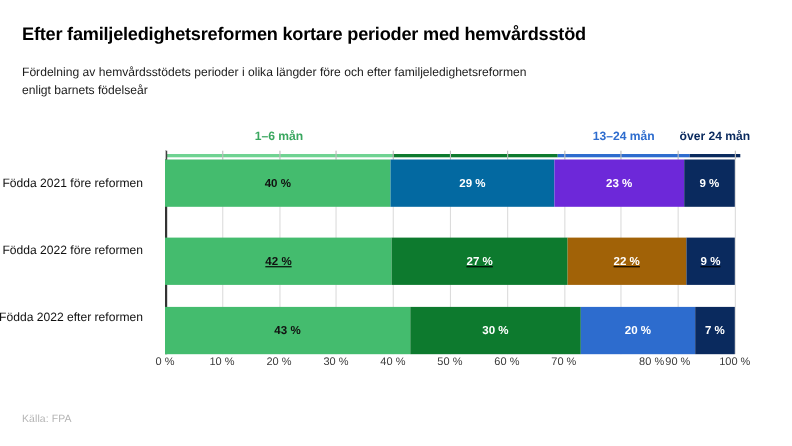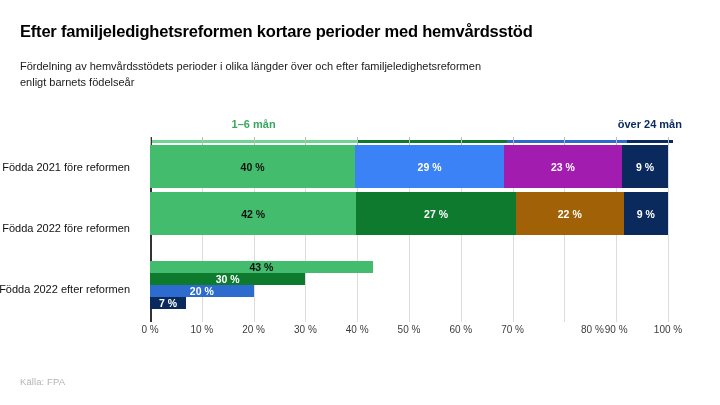--- a/index.html
+++ b/index.html
@@ -69,29 +69,30 @@
   }
 </style>
 </head>
 <body>
 
 <div class="page">
 
   <div class="title">Efter familjeledighetsreformen kortare perioder med hemvårdsstöd</div>
 
   <div class="subtitle">
-    <span class="subtitle-line">Fördelning av hemvårdsstödets perioder i olika längder över och efter familjeledighetsreformen</span>
+    <span class="subtitle-line">Fördelning av hemvårdsstödets perioder i olika längder före och efter familjeledighetsreformen</span>
     <span class="subtitle-line">enligt barnets födelseår</span>
   </div>
 
   <div class="legend" id="legend">
       <div class="legend-item" style="left: 0px; width: 207.2px; color: rgb(58, 167, 95);">1–6 mån</div>
       <div class="legend-rule" style="left: 0px; width: 207.2px; background: rgb(111, 211, 146);"></div>
       <div class="legend-item" style="left: 197px; width: 150.22px; color: rgb(13, 122, 46); margin-top: 32px;">7–12 mån</div>
       <div class="legend-rule" style="left: 207.2px; width: 150.22px; background: rgb(13, 122, 46);"></div>
+      <div class="legend-item" style="left: 357.42px; width: 119.14px; color: rgb(45, 108, 206);">13–24 mån</div>
       <div class="legend-rule" style="left: 357.42px; width: 119.14px; background: rgb(45, 108, 206);"></div>
       <div class="legend-item" style="left: 464.56px; width: 70.62px; color: rgb(10, 42, 94);">över 24 mån</div>
       <div class="legend-rule" style="left: 476.56px; width: 46.62px; background: rgb(10, 42, 94);"></div>
     </div>
 
   <div class="rowlabels" id="rowlabels">
       <div class="rowlabel" style="top: 0px;">Födda 2021 före reformen</div>
       <div class="rowlabel" style="top: 61px;">Födda 2022 före reformen</div>
       <div class="rowlabel" style="top: 122px;">Födda 2022 efter reformen</div>
     </div>
@@ -116,45 +117,45 @@
       <div class="gridline" style="left: 414.4px;"></div>
       <div class="tickmark" style="left: 414.4px;"></div>
       <div class="gridline" style="left: 466.2px;"></div>
       <div class="tickmark" style="left: 466.2px;"></div>
       <div class="gridline" style="left: 518px;"></div>
       <div class="tickmark" style="left: 518px;"></div>
       <div class="bar-row" style="top: 0px;">
         <div class="seg" style="width: 207.2px; background: rgb(68, 188, 110); color: rgb(17, 17, 17);">
           <span class="seg-label">40 %</span>
         </div>
-        <div class="seg" style="width: 150.22px; background: #3b82f6; color: rgb(255, 255, 255);">
+        <div class="seg" style="width: 150.22px; background: #0369a1; color: rgb(255, 255, 255);">
           <span class="seg-label">29 %</span>
         </div>
-        <div class="seg" style="width: 119.14px; background: #a21caf; color: rgb(255, 255, 255);">
+        <div class="seg" style="width: 119.14px; background: #6d28d9; color: rgb(255, 255, 255);">
           <span class="seg-label">23 %</span>
         </div>
         <div class="seg" style="width: 46.62px; background: rgb(10, 42, 94); color: rgb(255, 255, 255);">
           <span class="seg-label">9 %</span>
         </div>
       </div>
-      <div class="bar-row" style="top: 47px;">
+      <div class="bar-row" style="top: 71px; text-decoration: underline;">
         <div class="seg" style="width: 217.56px; background: rgb(68, 188, 110); color: rgb(17, 17, 17);">
           <span class="seg-label">42 %</span>
         </div>
         <div class="seg" style="width: 168px; background: rgb(13, 122, 46); color: rgb(255, 255, 255);">
           <span class="seg-label">27 %</span>
         </div>
         <div class="seg" style="width: 113.96px; background: #a16207; color: rgb(255, 255, 255);">
           <span class="seg-label">22 %</span>
         </div>
         <div class="seg" style="width: 46.62px; background: rgb(10, 42, 94); color: rgb(255, 255, 255);">
           <span class="seg-label">9 %</span>
         </div>
       </div>
-      <div class="bar-row" style="top: 116px; flex-direction: column;">
+      <div class="bar-row" style="top: 134px;">
         <div class="seg" style="width: 222.74px; background: rgb(68, 188, 110); color: rgb(17, 17, 17);">
           <span class="seg-label">43 %</span>
         </div>
         <div class="seg" style="width: 155.4px; background: rgb(13, 122, 46); color: rgb(255, 255, 255);">
           <span class="seg-label">30 %</span>
         </div>
         <div class="seg" style="width: 103.6px; background: rgb(45, 108, 206); color: rgb(255, 255, 255);">
           <span class="seg-label">20 %</span>
         </div>
         <div class="seg" style="width: 36.26px; background: rgb(10, 42, 94); color: rgb(255, 255, 255);">

